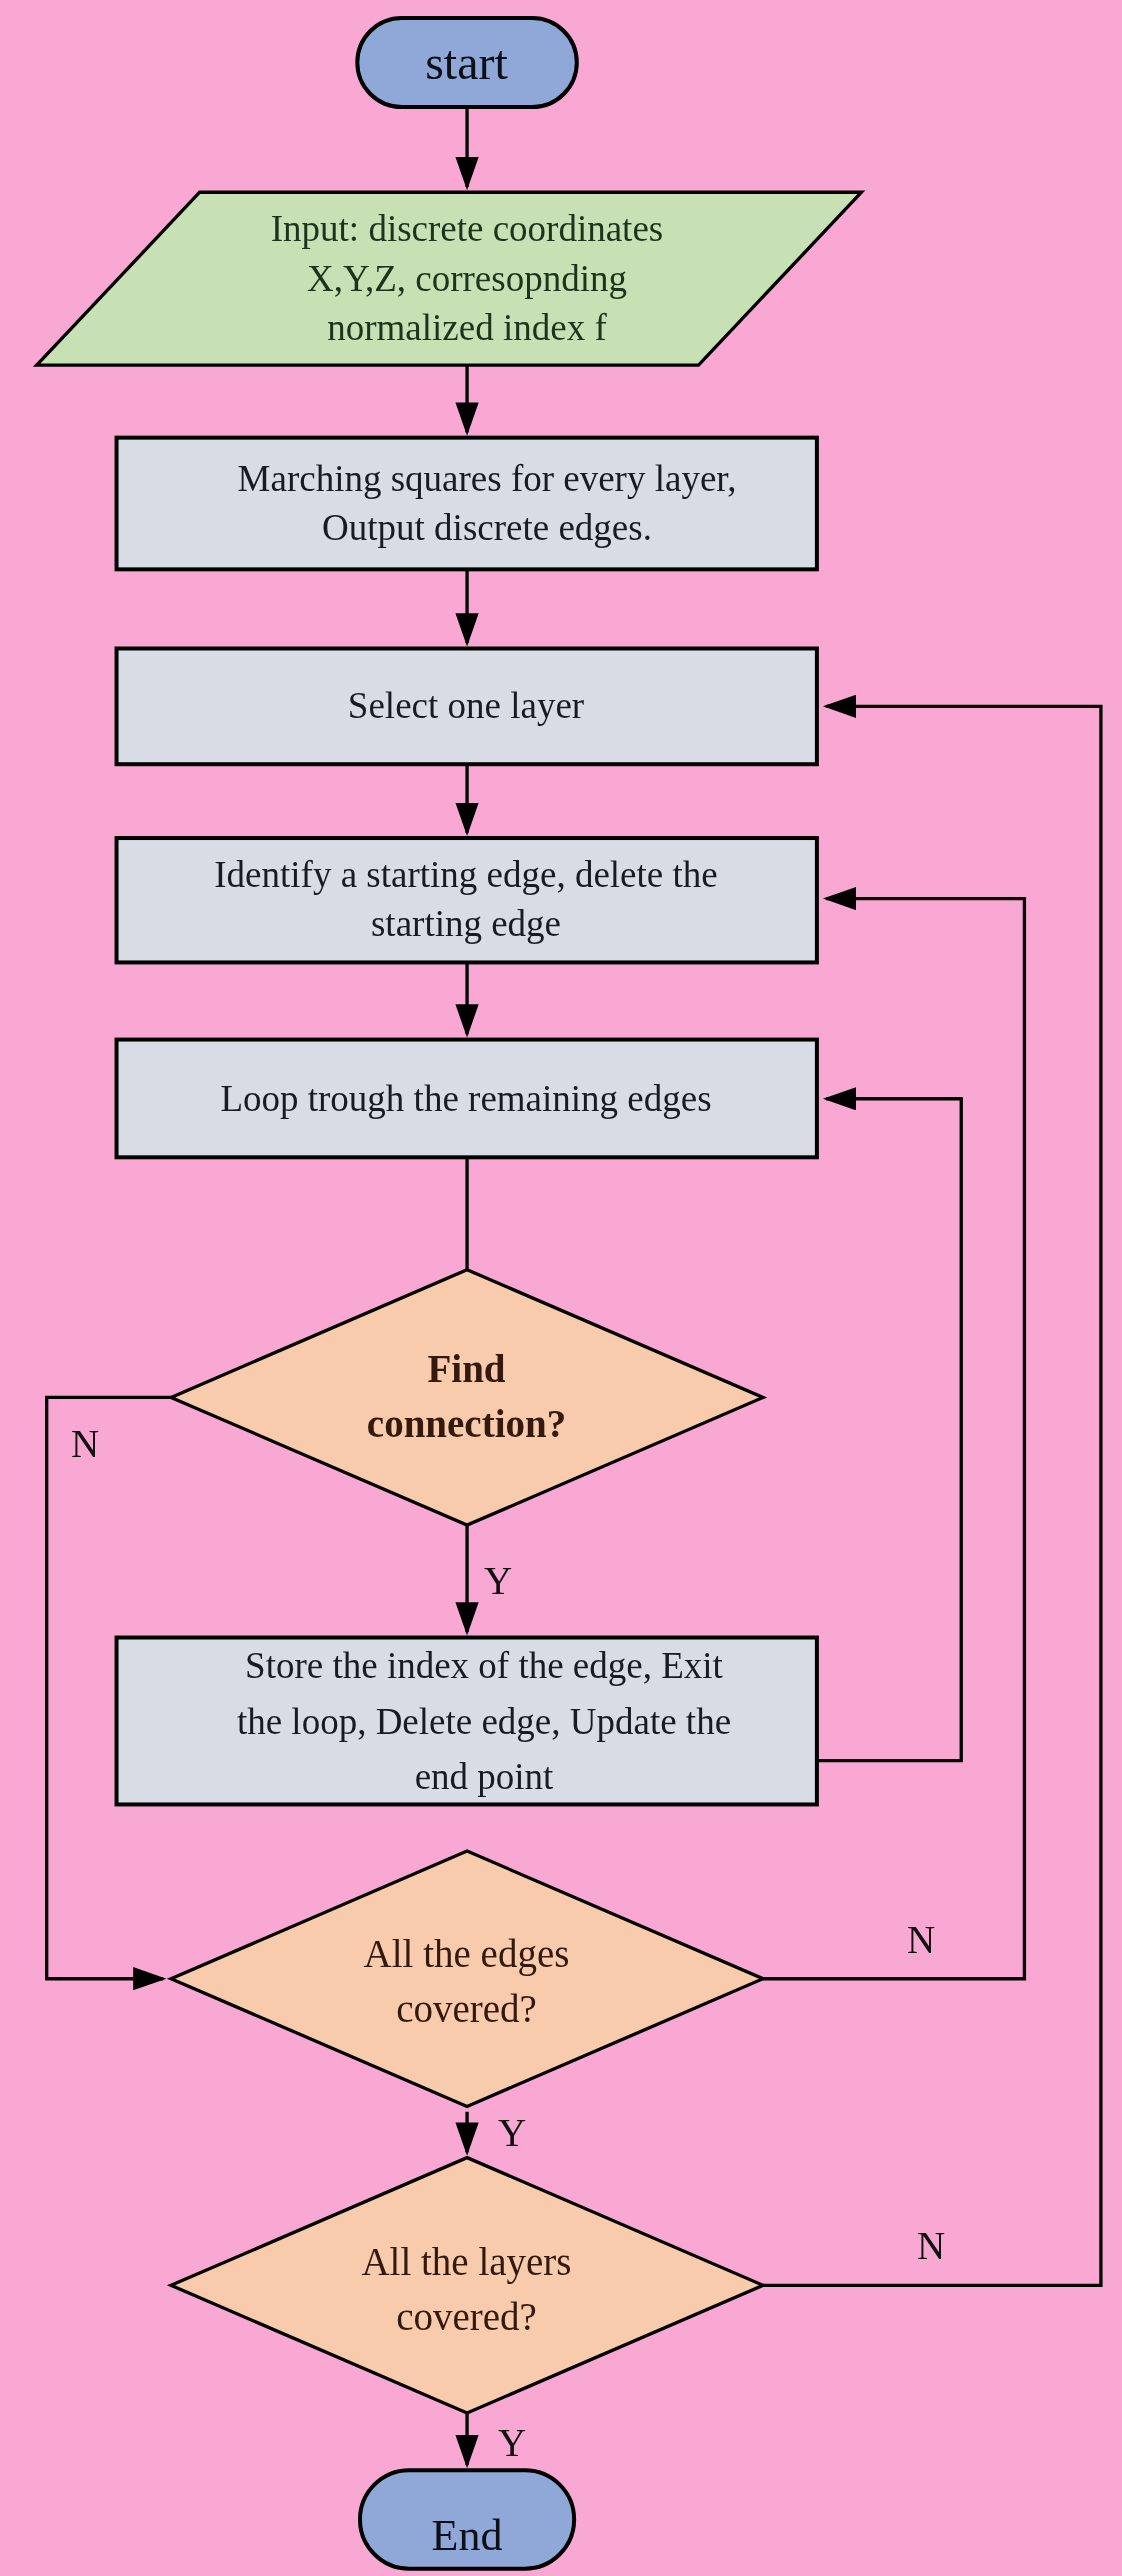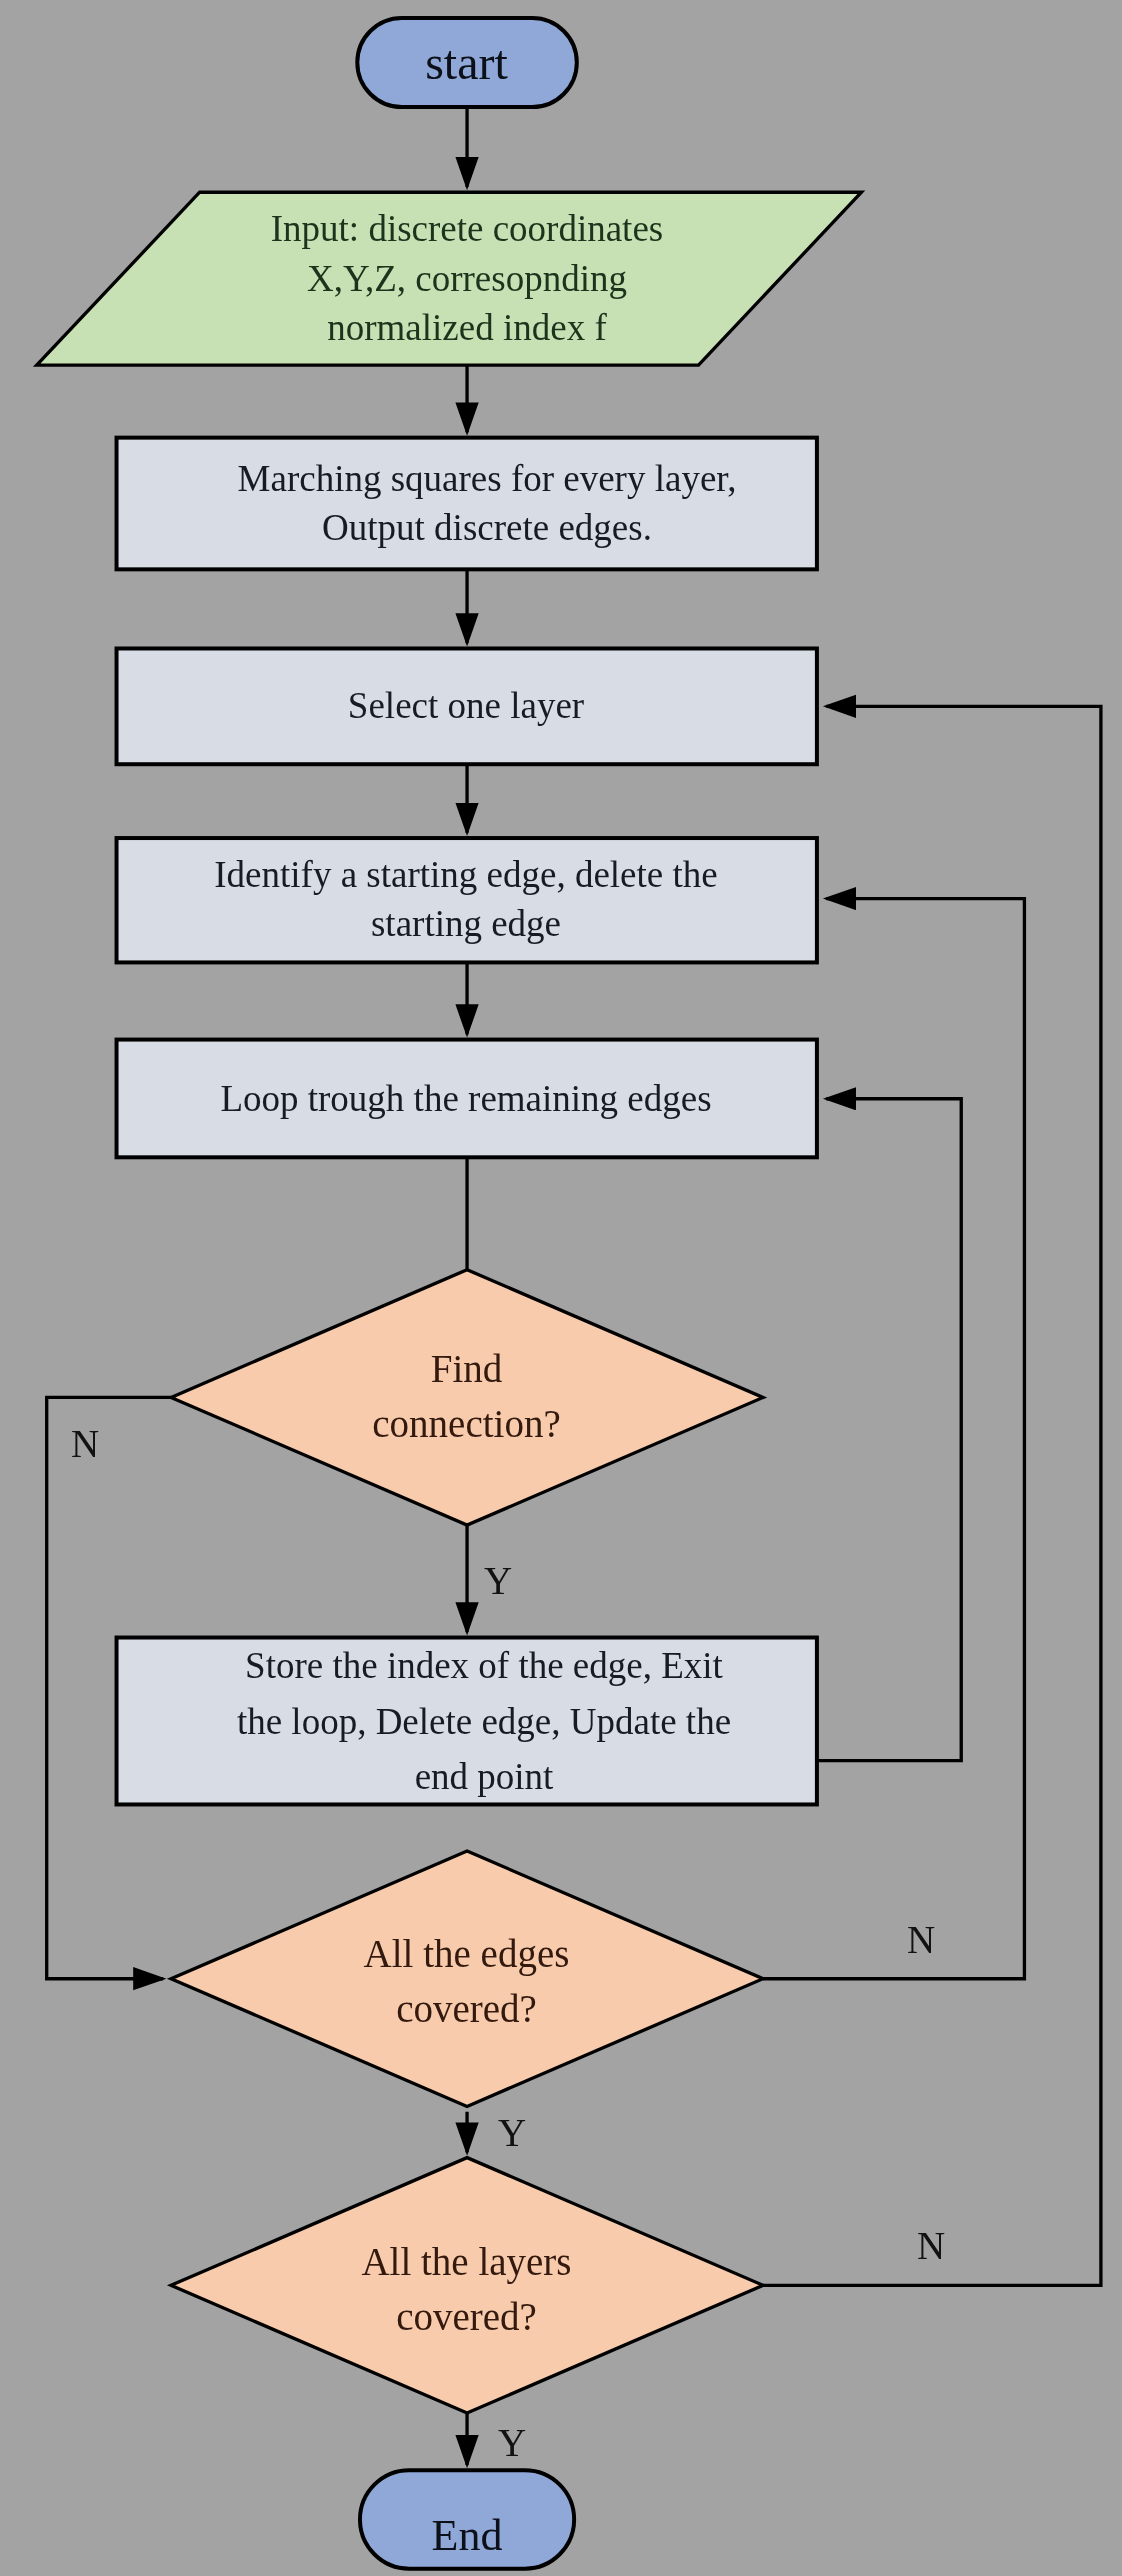--- a/index.html
+++ b/index.html
@@ -1,17 +1,17 @@
 <!DOCTYPE html>
 <html style="font-size:10.6px"><head>
 <meta charset="utf-8">
 <style>
   html,body{margin:0;padding:0;background:#ffffff;}
   .canvas{
-    position:relative;width:1123px;height:2576px;background:#a3a3a3;
+    position:relative;width:1123px;height:2576px;background:#f9a8d4;
     font-family:"Liberation Serif","DejaVu Serif",serif;overflow:hidden;
   }
   .canvas svg{position:absolute;left:0;top:0;width:1123px;height:2576px;}
   .shape{stroke:#000000;stroke-width:6;}
   .thin{stroke-width:5;}
   .connector{stroke:#000000;stroke-width:5;fill:none;}
   .nodelabel{
     position:absolute;display:flex;flex-direction:column;
     align-items:center;justify-content:center;text-align:center;
   }
@@ -96,21 +96,21 @@
   </div>
 
   <div class="nodelabel t-proc" style="left:116px;top:648px;width:700px;height:116px;">
     <div>Select one layer</div>
   </div>
 
   <div class="nodelabel t-proc" style="left:116px;top:1040px;width:700px;height:118px;">
     <div>Loop trough the remaining edges</div>
   </div>
 
-  <div class="nodelabel t-dec" style="left:267px;top:1304px;width:399px;height:186px;">
+  <div class="nodelabel t-dec" style="left:267px;top:1304px;width:399px;height:186px;font-weight:bold;">
     <div>Find</div>
     <div>connection?</div>
   </div>
 
   <div class="nodelabel t-proc lh-tall" style="left:134px;top:1638px;width:700px;height:167px;">
     <div>Store the index of the edge, Exit</div>
     <div>the loop, Delete edge, Update the</div>
     <div>end point</div>
   </div>
 

